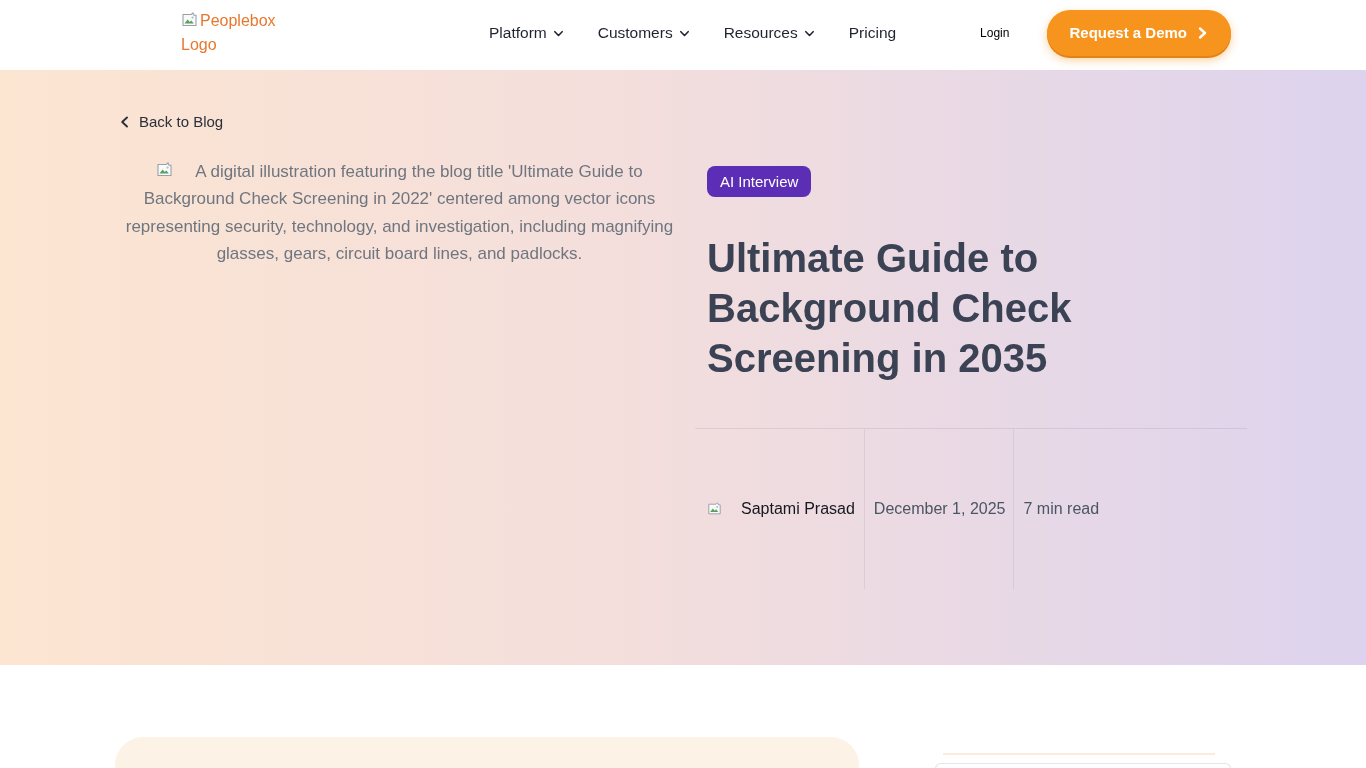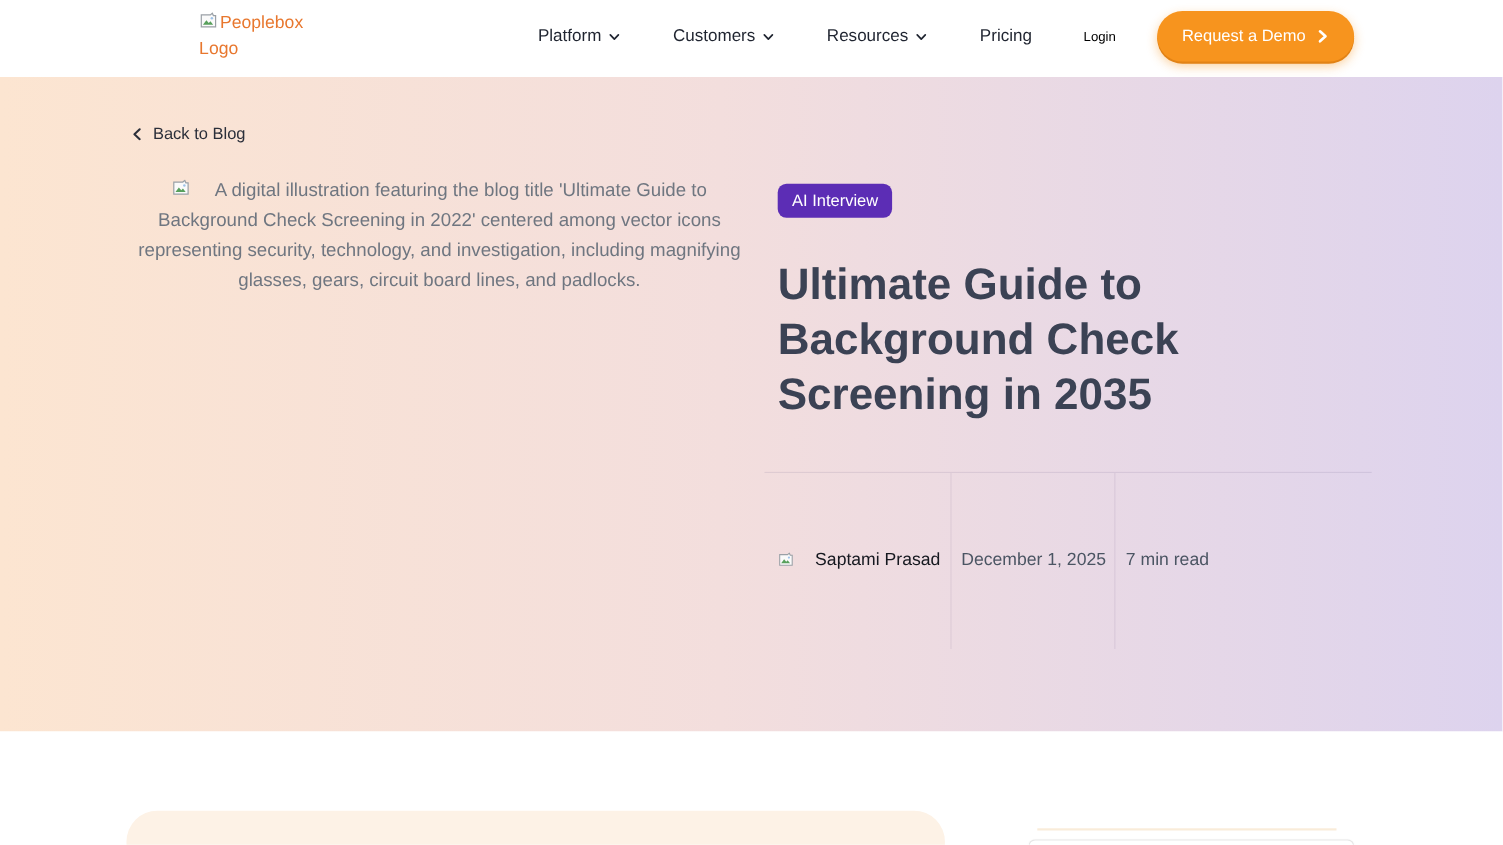--- a/index.html
+++ b/index.html
@@ -4,27 +4,27 @@
 <style>
   * { margin:0; padding:0; box-sizing:border-box; }
   html,body { width:1366px; height:768px; overflow:hidden; }
   body { font-family:"Liberation Sans", sans-serif; background:#ffffff; }
 
   
   .header { height:70px; background:#ffffff; position:relative; z-index:5; }
   .header-inner { height:100%; margin:0 auto; padding:0 135px 5px 181px; display:flex; align-items:center; }
   .logo { width:110px; color:#e8772e; font-size:16px; line-height:24px; cursor:pointer; }
   .logo .broken-ico { vertical-align:-2px; margin-right:2px; }
-  .nav { display:flex; align-items:center; gap:48px; margin-left:198px; }
+  .nav { display:flex; align-items:center; gap:34px; margin-left:198px; }
   .nav-item { display:flex; align-items:center; gap:6px; font-size:15.5px; color:#1f2430; cursor:pointer; }
   .chev-down { width:11px; height:11px; margin-top:2px; }
   .header-right { margin-left:auto; display:flex; align-items:center; gap:38px; }
   .login { font-size:12px; color:#000000; cursor:pointer; }
   .cta-btn { background:#f7941e; color:#ffffff; border:none; border-radius:26px;
-             height:46px; padding:0 22px; font-size:15px; font-weight:normal;
+             height:46px; padding:0 22px; font-size:15px; font-weight:bold;
              display:flex; align-items:center; gap:8px; cursor:pointer;
              box-shadow:0 4px 10px rgba(247,148,30,.45), 0 2px 0 #d97b12;
              font-family:"Liberation Sans", sans-serif; }
 
   
   .hero { height:595px; background:linear-gradient(90deg,#fce5d1 0%, #f3dedd 48%, #ddd3ee 100%); }
   .hero-inner { width:1128px; margin:0 auto; padding-top:43px; }
   .back-link { display:inline-flex; align-items:center; gap:8px; font-size:15px; color:#2b2f3a; cursor:pointer; }
   .chev-left { width:12px; height:12px; }
 

